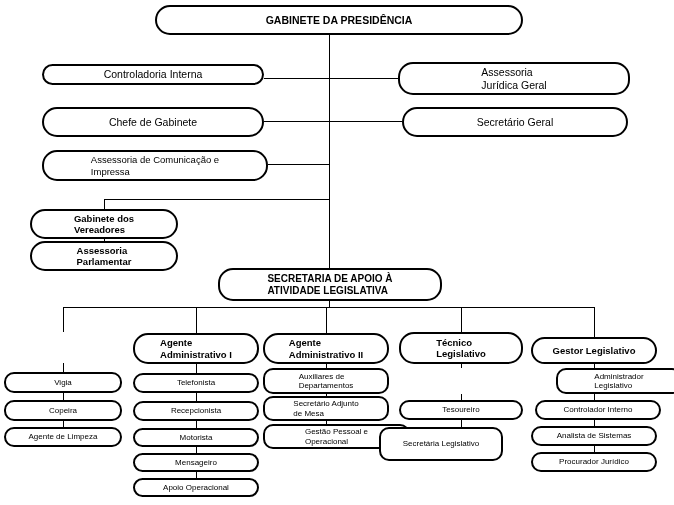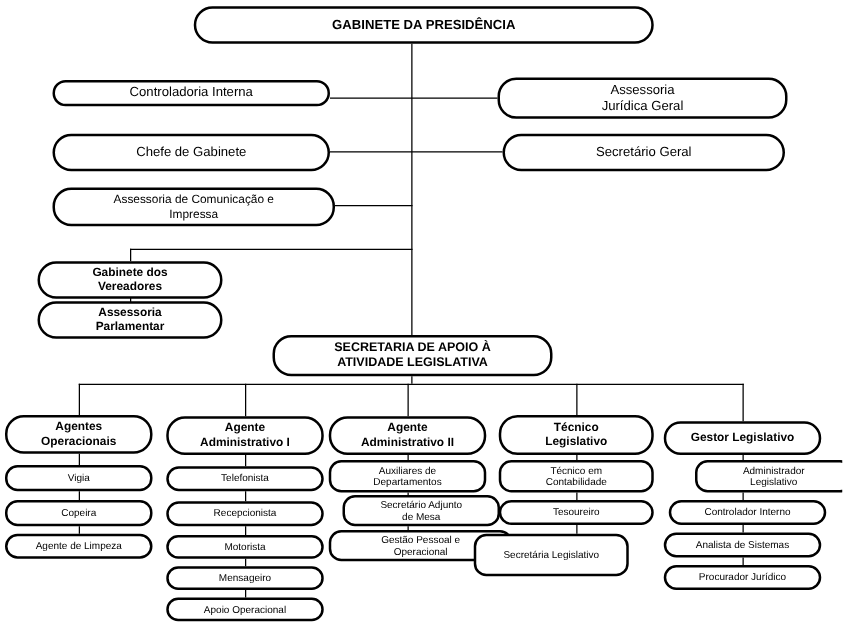--- a/index.html
+++ b/index.html
@@ -6,21 +6,21 @@
   html,body { background:#ffffff; }
   body { font-family:"Liberation Sans", sans-serif; color:#000; }
   .canvas {
     position:relative; width:674px; height:505px;
     background:#ffffff; overflow:hidden;
   }
   .node {
     position:absolute; background:#ffffff;
     border:2px solid #000000; border-radius:15px;
     display:flex; align-items:center; justify-content:center;
-    text-align:center; white-space:pre-line; line-height:1.18;
+    white-space:pre-line; line-height:1.18;
   }
   .lg  { font-size:10.5px; }
   .hdr { font-size:9.5px; font-weight:bold; }
   .sm  { font-size:8px; border-radius:10px; }
   .bold { font-weight:bold; }
   .ln { position:absolute; background:#000000; }
 </style>
 </head>
 <body>
 
@@ -73,47 +73,43 @@
   <div class="node lg" style="left:402px;top:107px;width:226px;height:30px">Secretário Geral</div>
 
   <div class="node bold" style="left:30px;top:209px;width:148px;height:30px;font-size:9.5px">Gabinete dos
 Vereadores</div>
   <div class="node bold" style="left:30px;top:241px;width:148px;height:30px;font-size:9.5px">Assessoria
 Parlamentar</div>
 
   <div class="node bold" style="left:218px;top:268px;width:224px;height:33px;font-size:10px">SECRETARIA DE APOIO À
 ATIVIDADE LEGISLATIVA</div>
 
-  <div class="node hdr" style="left:4px;top:332px;width:118px;height:31px">Agentes
-Operacionais</div>
   <div class="node sm" style="left:4px;top:372px;width:118px;height:21px">Vigia</div>
   <div class="node sm" style="left:4px;top:400px;width:118px;height:21px">Copeira</div>
   <div class="node sm" style="left:4px;top:427px;width:118px;height:20px">Agente de Limpeza</div>
 
   <div class="node hdr" style="left:133px;top:333px;width:126px;height:31px">Agente
 Administrativo I</div>
   <div class="node sm" style="left:133px;top:373px;width:126px;height:20px">Telefonista</div>
   <div class="node sm" style="left:133px;top:401px;width:126px;height:20px">Recepcionista</div>
   <div class="node sm" style="left:133px;top:428px;width:126px;height:19px">Motorista</div>
   <div class="node sm" style="left:133px;top:453px;width:126px;height:19px">Mensageiro</div>
   <div class="node sm" style="left:133px;top:478px;width:126px;height:19px">Apoio Operacional</div>
 
   <div class="node hdr" style="left:263px;top:333px;width:126px;height:31px">Agente
 Administrativo II</div>
   <div class="node sm" style="left:263px;top:368px;width:126px;height:26px">Auxiliares de
 Departamentos</div>
-  <div class="node sm" style="left:274px;top:396px;width:126px;height:25px">Secretário Adjunto
+  <div class="node sm" style="left:263px;top:396px;width:126px;height:25px">Secretário Adjunto
 de Mesa</div>
   <div class="node sm" style="left:263px;top:424px;width:147px;height:25px">Gestão Pessoal e
 Operacional</div>
 
   <div class="node hdr" style="left:399px;top:332px;width:124px;height:32px">Técnico
 Legislativo</div>
-  <div class="node sm" style="left:399px;top:368px;width:124px;height:26px">Técnico em
-Contabilidade</div>
   <div class="node sm" style="left:399px;top:400px;width:124px;height:20px">Tesoureiro</div>
   <div class="node sm" style="left:379px;top:427px;width:124px;height:34px">Secretária Legislativo</div>
 
   <div class="node hdr" style="left:531px;top:337px;width:126px;height:27px">Gestor Legislativo</div>
   <div class="node sm" style="left:556px;top:368px;width:126px;height:26px">Administrador
 Legislativo</div>
   <div class="node sm" style="left:535px;top:400px;width:126px;height:20px">Controlador Interno</div>
   <div class="node sm" style="left:531px;top:426px;width:126px;height:20px">Analista de Sistemas</div>
   <div class="node sm" style="left:531px;top:452px;width:126px;height:20px">Procurador Jurídico</div>
 

